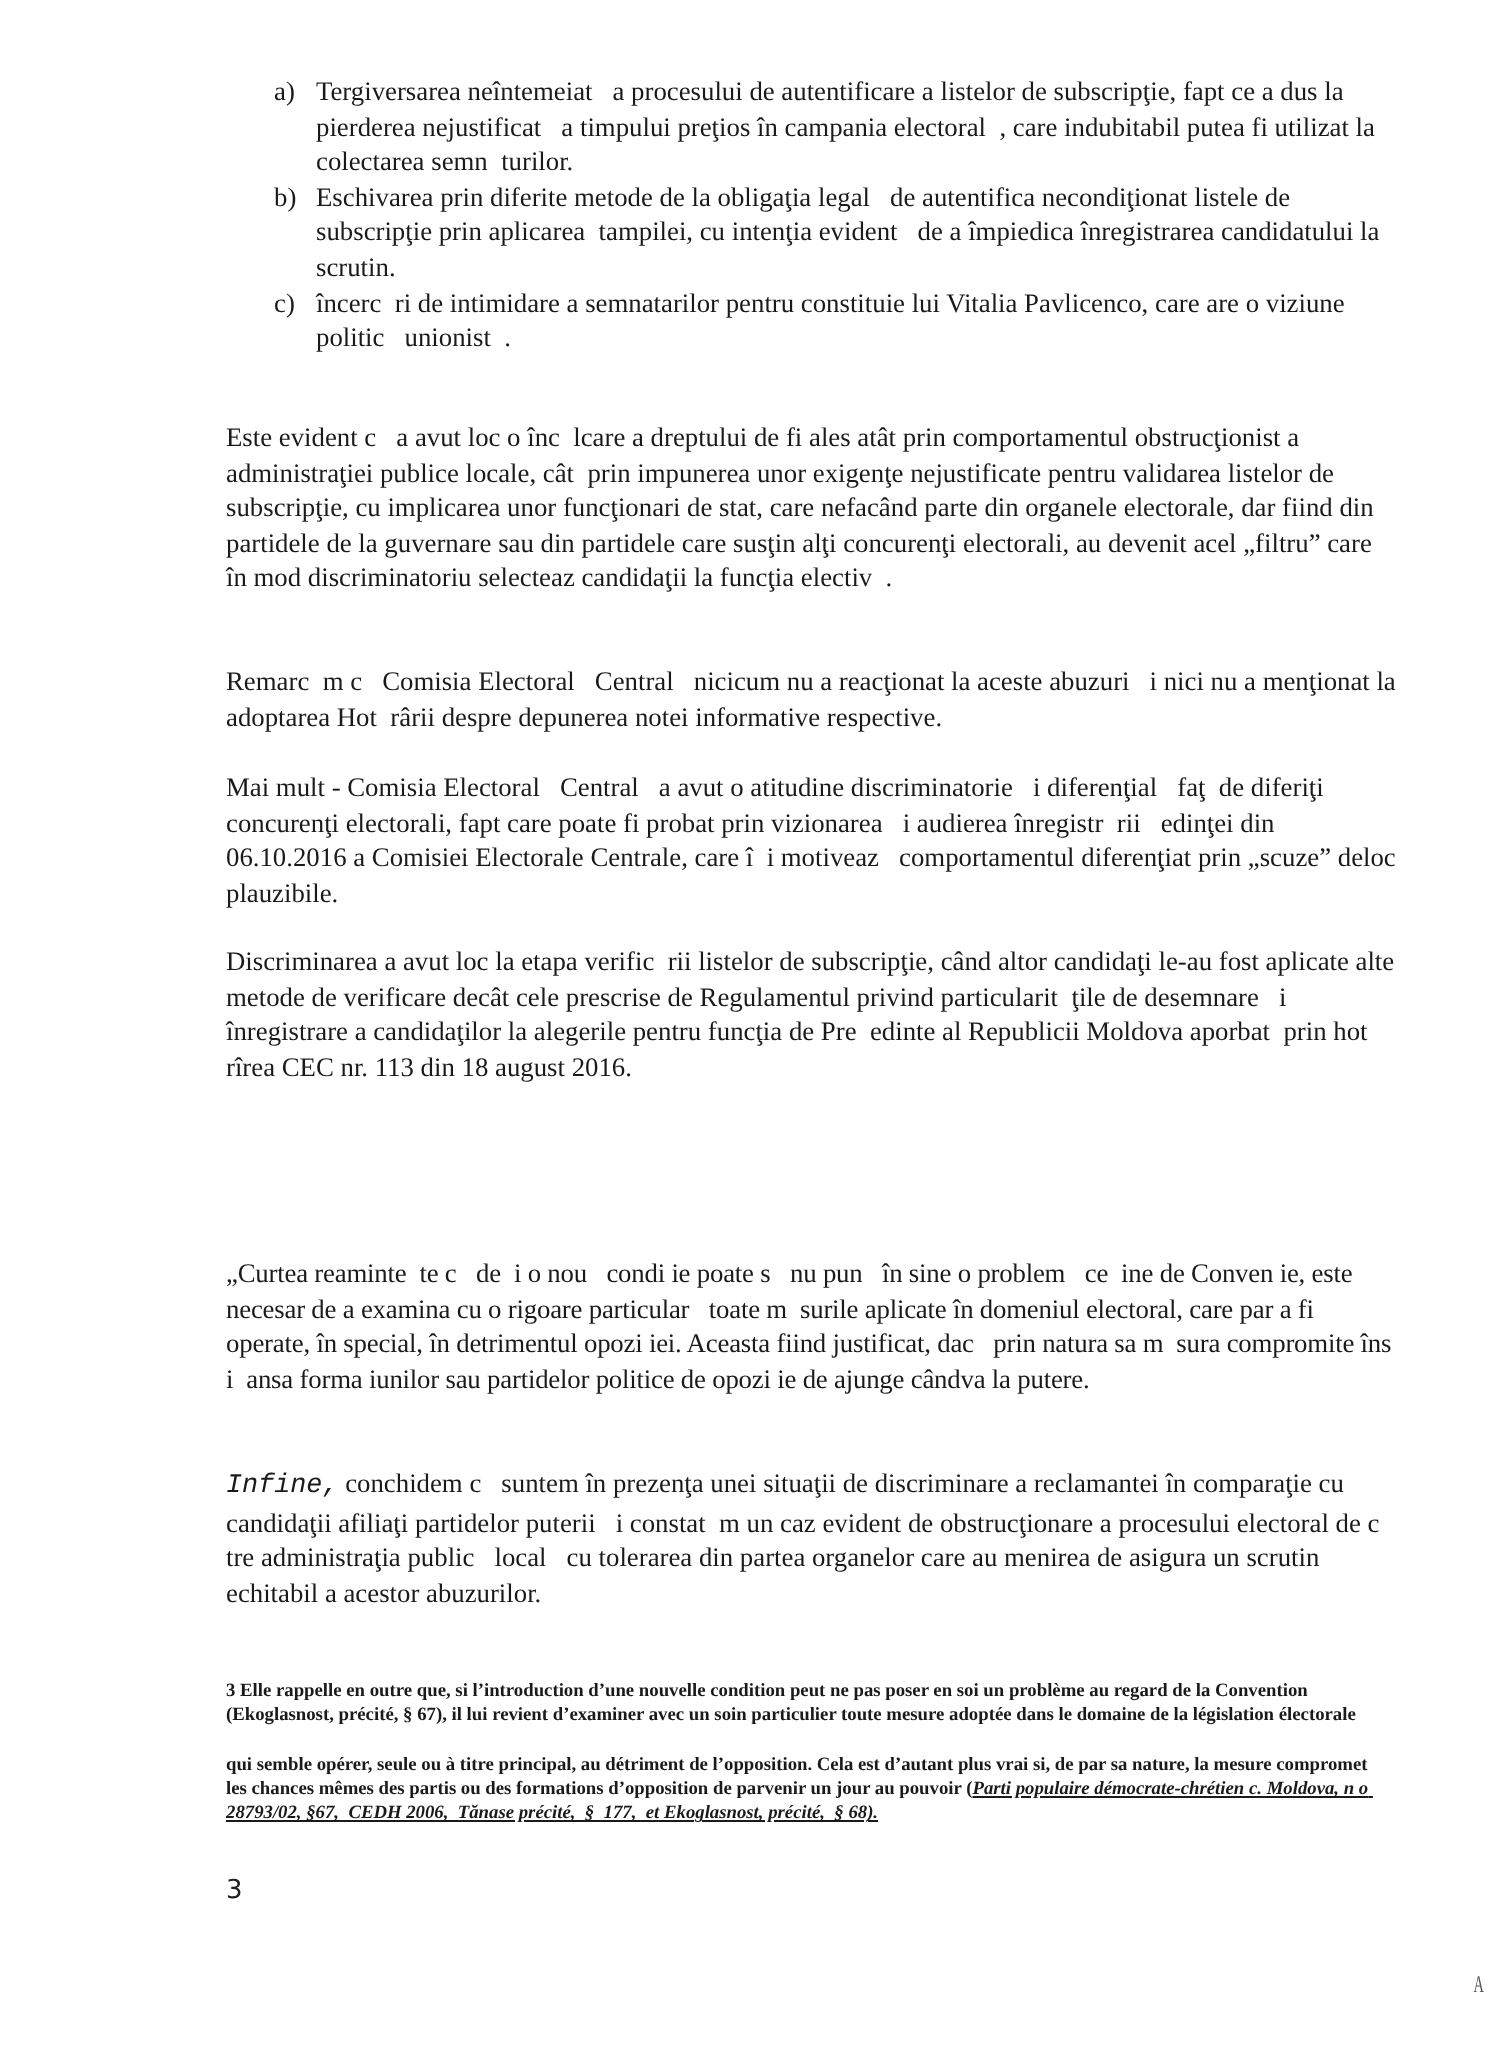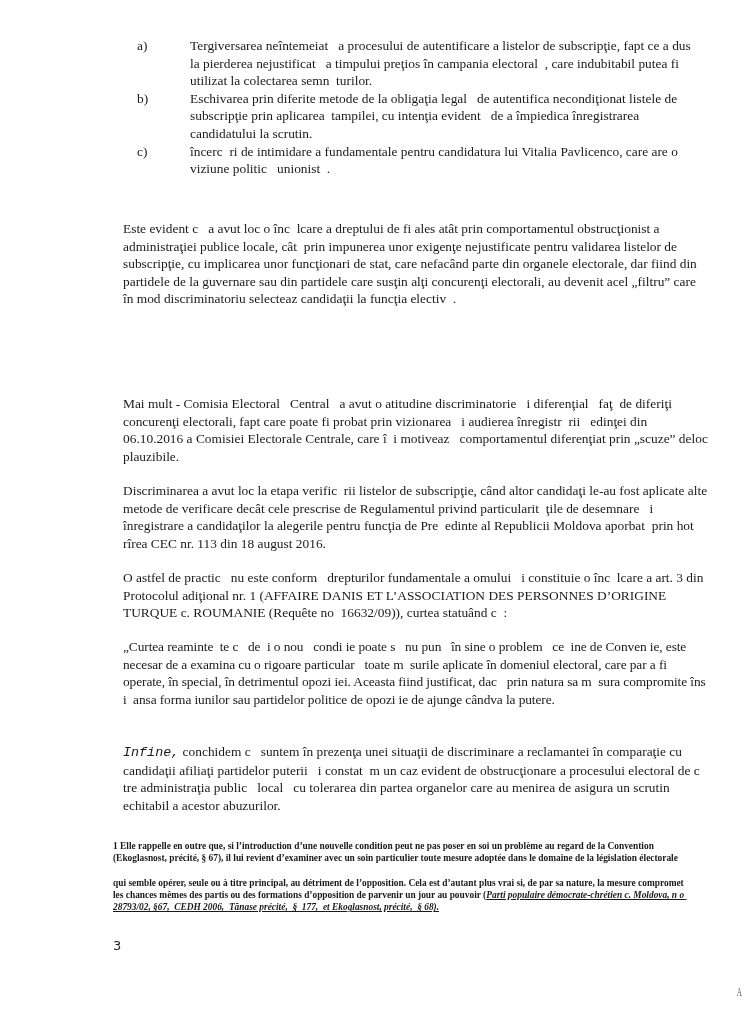--- a/index.html
+++ b/index.html
@@ -34,27 +34,26 @@
       font-size: 13.4px;
       line-height: 17.6px;
     }
     .list-marker {
       width: 21px;
       flex: 0 0 21px;
     }
     .list-text {
       flex: 1;
       white-space: pre-wrap;
-      margin-left: 32px;
     }
     .para {
       position: absolute;
       left: 113px;
       width: 585px;
-      margin: 10px;
+      margin: 0;
       font-size: 13.4px;
       line-height: 17.6px;
       white-space: pre-wrap;
     }
     .para.italic {
       letter-spacing: -0.1px;
     }
     .italic-lead {
       font-style: italic;
       font-family: Liberation Mono, monospace;
@@ -100,31 +99,31 @@
     <li class="list-item">
       <span class="list-marker">a)</span>
       <span class="list-text">Tergiversarea neîntemeiat   a procesului de autentificare a listelor de subscripţie, fapt ce a dus la pierderea nejustificat   a timpului preţios în campania electoral  , care indubitabil putea fi utilizat la colectarea semn  turilor.</span>
     </li>
     <li class="list-item">
       <span class="list-marker">b)</span>
       <span class="list-text">Eschivarea prin diferite metode de la obligaţia legal   de autentifica necondiţionat listele de subscripţie prin aplicarea  tampilei, cu intenţia evident   de a împiedica înregistrarea candidatului la scrutin.</span>
     </li>
     <li class="list-item">
       <span class="list-marker">c)</span>
-      <span class="list-text">încerc  ri de intimidare a fundamentale pentru candidatura lui Vitalia Pavlicenco, care are o viziune politic   unionist  .</span>
+      <span class="list-text">încerc  ri de intimidare a semnatarilor pentru constituie lui Vitalia Pavlicenco, care are o viziune politic   unionist  .</span>
     </li>
   </ul>
 
   <p class="para" style="top:210px;">Este evident c   a avut loc o înc  lcare a dreptului de fi ales atât prin comportamentul obstrucţionist a administraţiei publice locale, cât  prin impunerea unor exigenţe nejustificate pentru validarea listelor de subscripţie, cu implicarea unor funcţionari de stat, care nefacând parte din organele electorale, dar fiind din partidele de la guvernare sau din partidele care susţin alţi concurenţi electorali, au devenit acel „filtru” care în mod discriminatoriu selecteaz candidaţii la funcţia electiv  .</p>
+  <p class="para" style="top:332px;">Remarc  m c   Comisia Electoral   Central   nicicum nu a reacţionat la aceste abuzuri   i nici nu a menţionat la adoptarea Hot  rârii despre depunerea notei informative respective.</p>
   <p class="para" style="top:385px;">Mai mult - Comisia Electoral   Central   a avut o atitudine discriminatorie   i diferenţial   faţ  de diferiţi concurenţi electorali, fapt care poate fi probat prin vizionarea   i audierea înregistr  rii   edinţei din 06.10.2016 a Comisiei Electorale Centrale, care î  i motiveaz   comportamentul diferenţiat prin „scuze” deloc plauzibile.</p>
   <p class="para" style="top:472px;">Discriminarea a avut loc la etapa verific  rii listelor de subscripţie, când altor candidaţi le-au fost aplicate alte metode de verificare decât cele prescrise de Regulamentul privind particularit  ţile de desemnare   i înregistrare a candidaţilor la alegerile pentru funcţia de Pre  edinte al Republicii Moldova aporbat  prin hot  rîrea CEC nr. 113 din 18 august 2016.</p>
-  <p class="para" style="top:559px;">O astfel de practic   nu este conform   drepturilor fundamentale a omului   i constituie o înc  lcare a art. 3 din Protocolul adiţional nr. 1 (AFFAIRE DANIS ET L’ASSOCIATION DES PERSONNES D’ORIGINE TURQUE c. ROUMANIE (Requête no  16632/09)), curtea statuând c  :</p>
 
   <p class="para italic" style="top:628px;">„Curtea reaminte  te c   de  i o nou   condi ie poate s   nu pun   în sine o problem   ce  ine de Conven ie, este necesar de a examina cu o rigoare particular   toate m  surile aplicate în domeniul electoral, care par a fi  operate, în special, în detrimentul opozi iei. Aceasta fiind justificat, dac   prin natura sa m  sura compromite îns     i  ansa forma iunilor sau partidelor politice de opozi ie de ajunge cândva la putere.</p>
 
   <p class="para" style="top:733px;"><span class="italic-lead">Infine,</span><span> conchidem c   suntem în prezenţa unei situaţii de discriminare a reclamantei în comparaţie cu candidaţii afiliaţi partidelor puterii   i constat  m un caz evident de obstrucţionare a procesului electoral de c  tre administraţia public   local   cu tolerarea din partea organelor care au menirea de asigura un scrutin echitabil a acestor abuzurilor.</span></p>
 
-  <p class="footnote" style="top:840px;">1 Elle rappelle en outre que, si l’introduction d’une nouvelle condition peut ne pas poser en soi un problème au regard de la Convention (Ekoglasnost, précité, § 67), il lui revient d’examiner avec un soin particulier toute mesure adoptée dans le domaine de la législation électorale</p>
+  <p class="footnote" style="top:840px;">3 Elle rappelle en outre que, si l’introduction d’une nouvelle condition peut ne pas poser en soi un problème au regard de la Convention (Ekoglasnost, précité, § 67), il lui revient d’examiner avec un soin particulier toute mesure adoptée dans le domaine de la législation électorale</p>
   <p class="footnote" style="top:877px;"><span>qui semble opérer, seule ou à titre principal, au détriment de l’opposition. Cela est d’autant plus vrai si, de par sa nature, la mesure compromet les chances mêmes des partis ou des formations d’opposition de parvenir un jour au pouvoir (</span><span class="fn-italic">Parti populaire démocrate-chrétien c. Moldova, n o 28793/02, §67,  CEDH 2006,  Tănase précité,  §  177,  et Ekoglasnost, précité,  § 68).</span></p>
 
   <div class="page-number">3</div>
   <div class="corner-mark">A</div>
 </div>
 
 </body></html>

